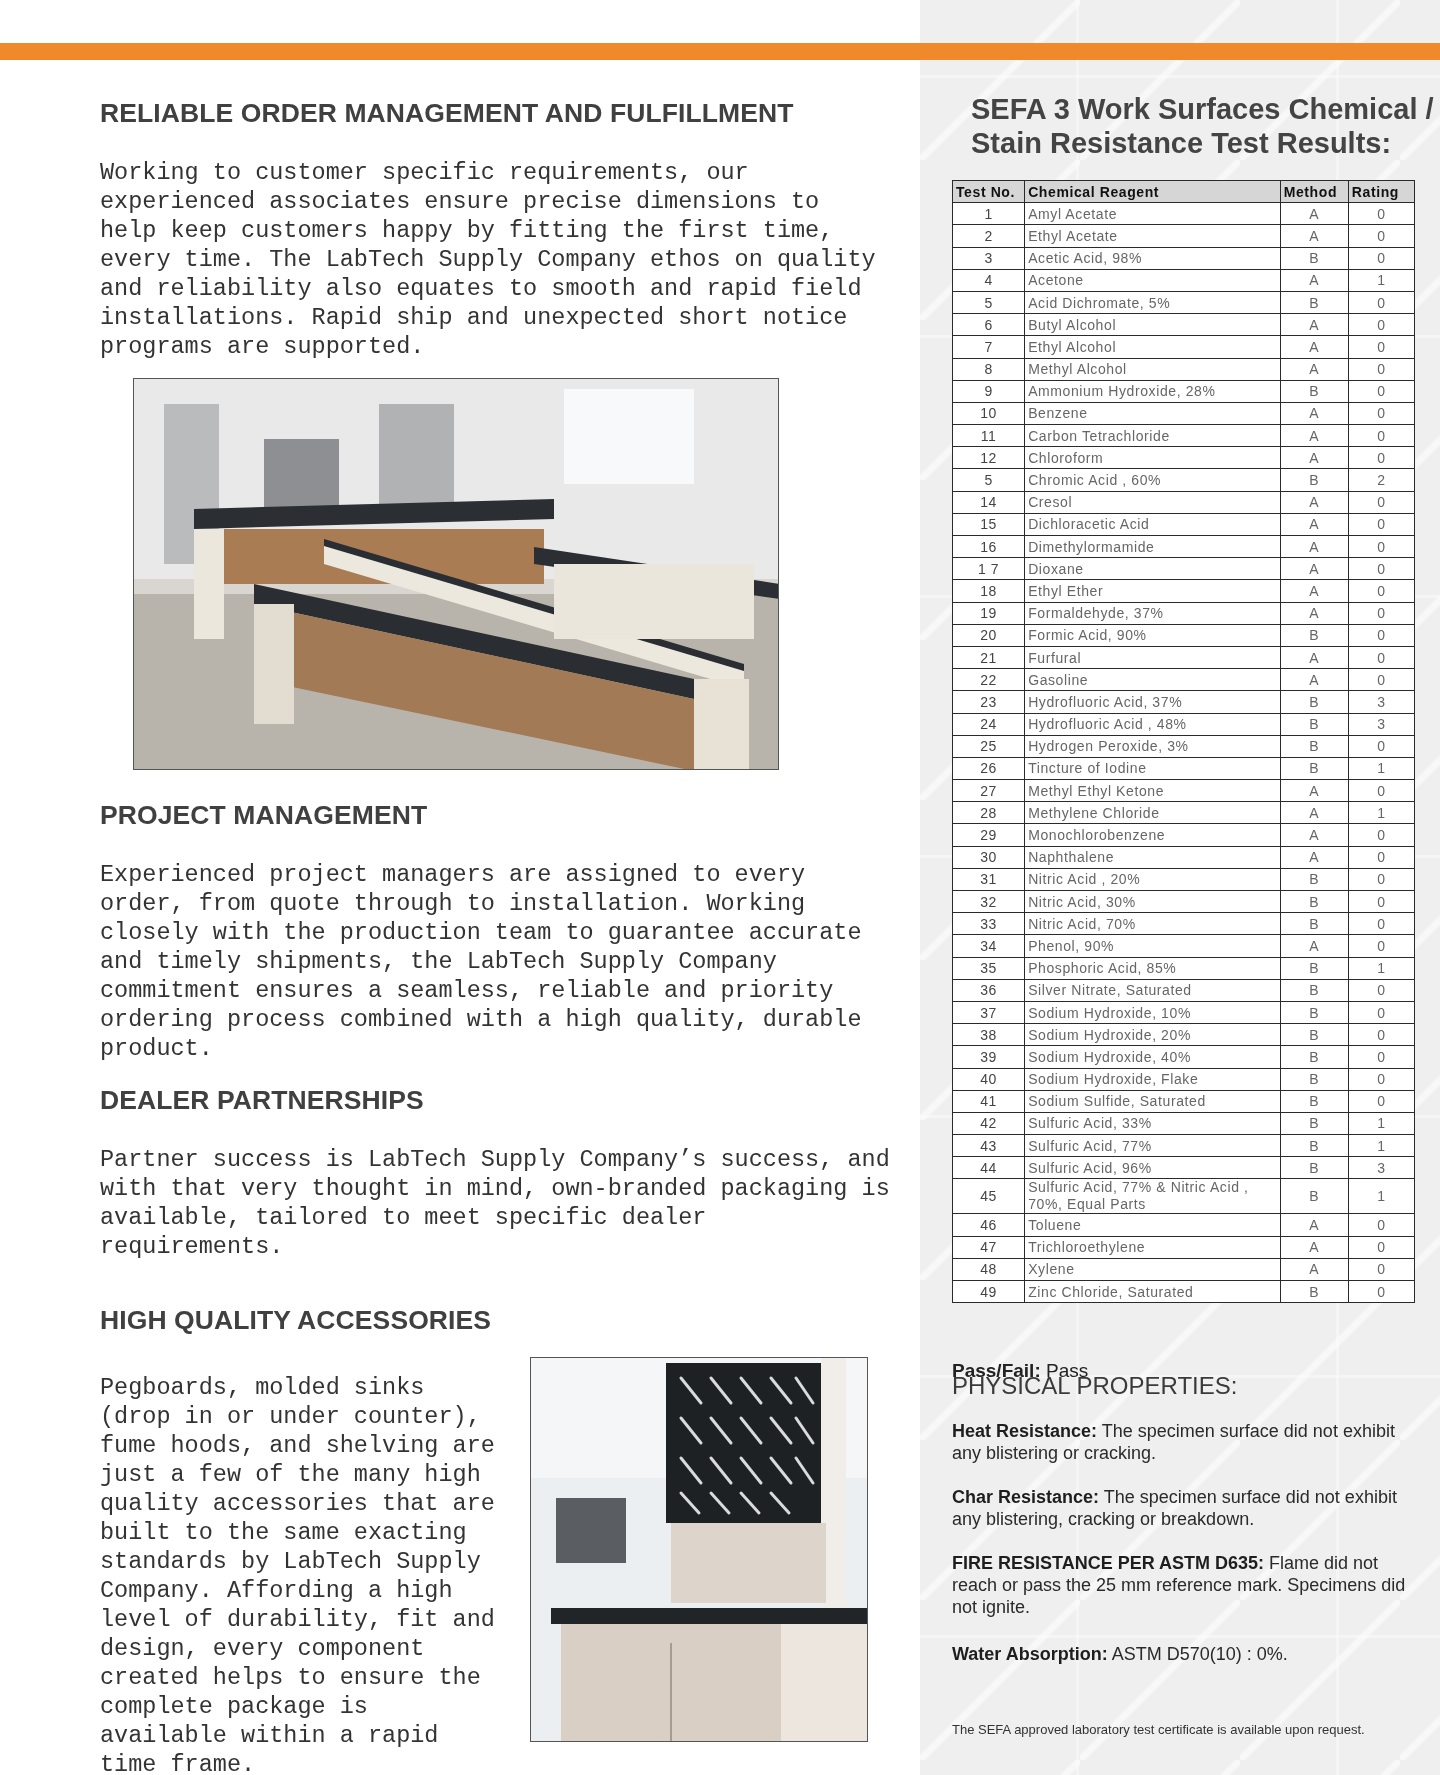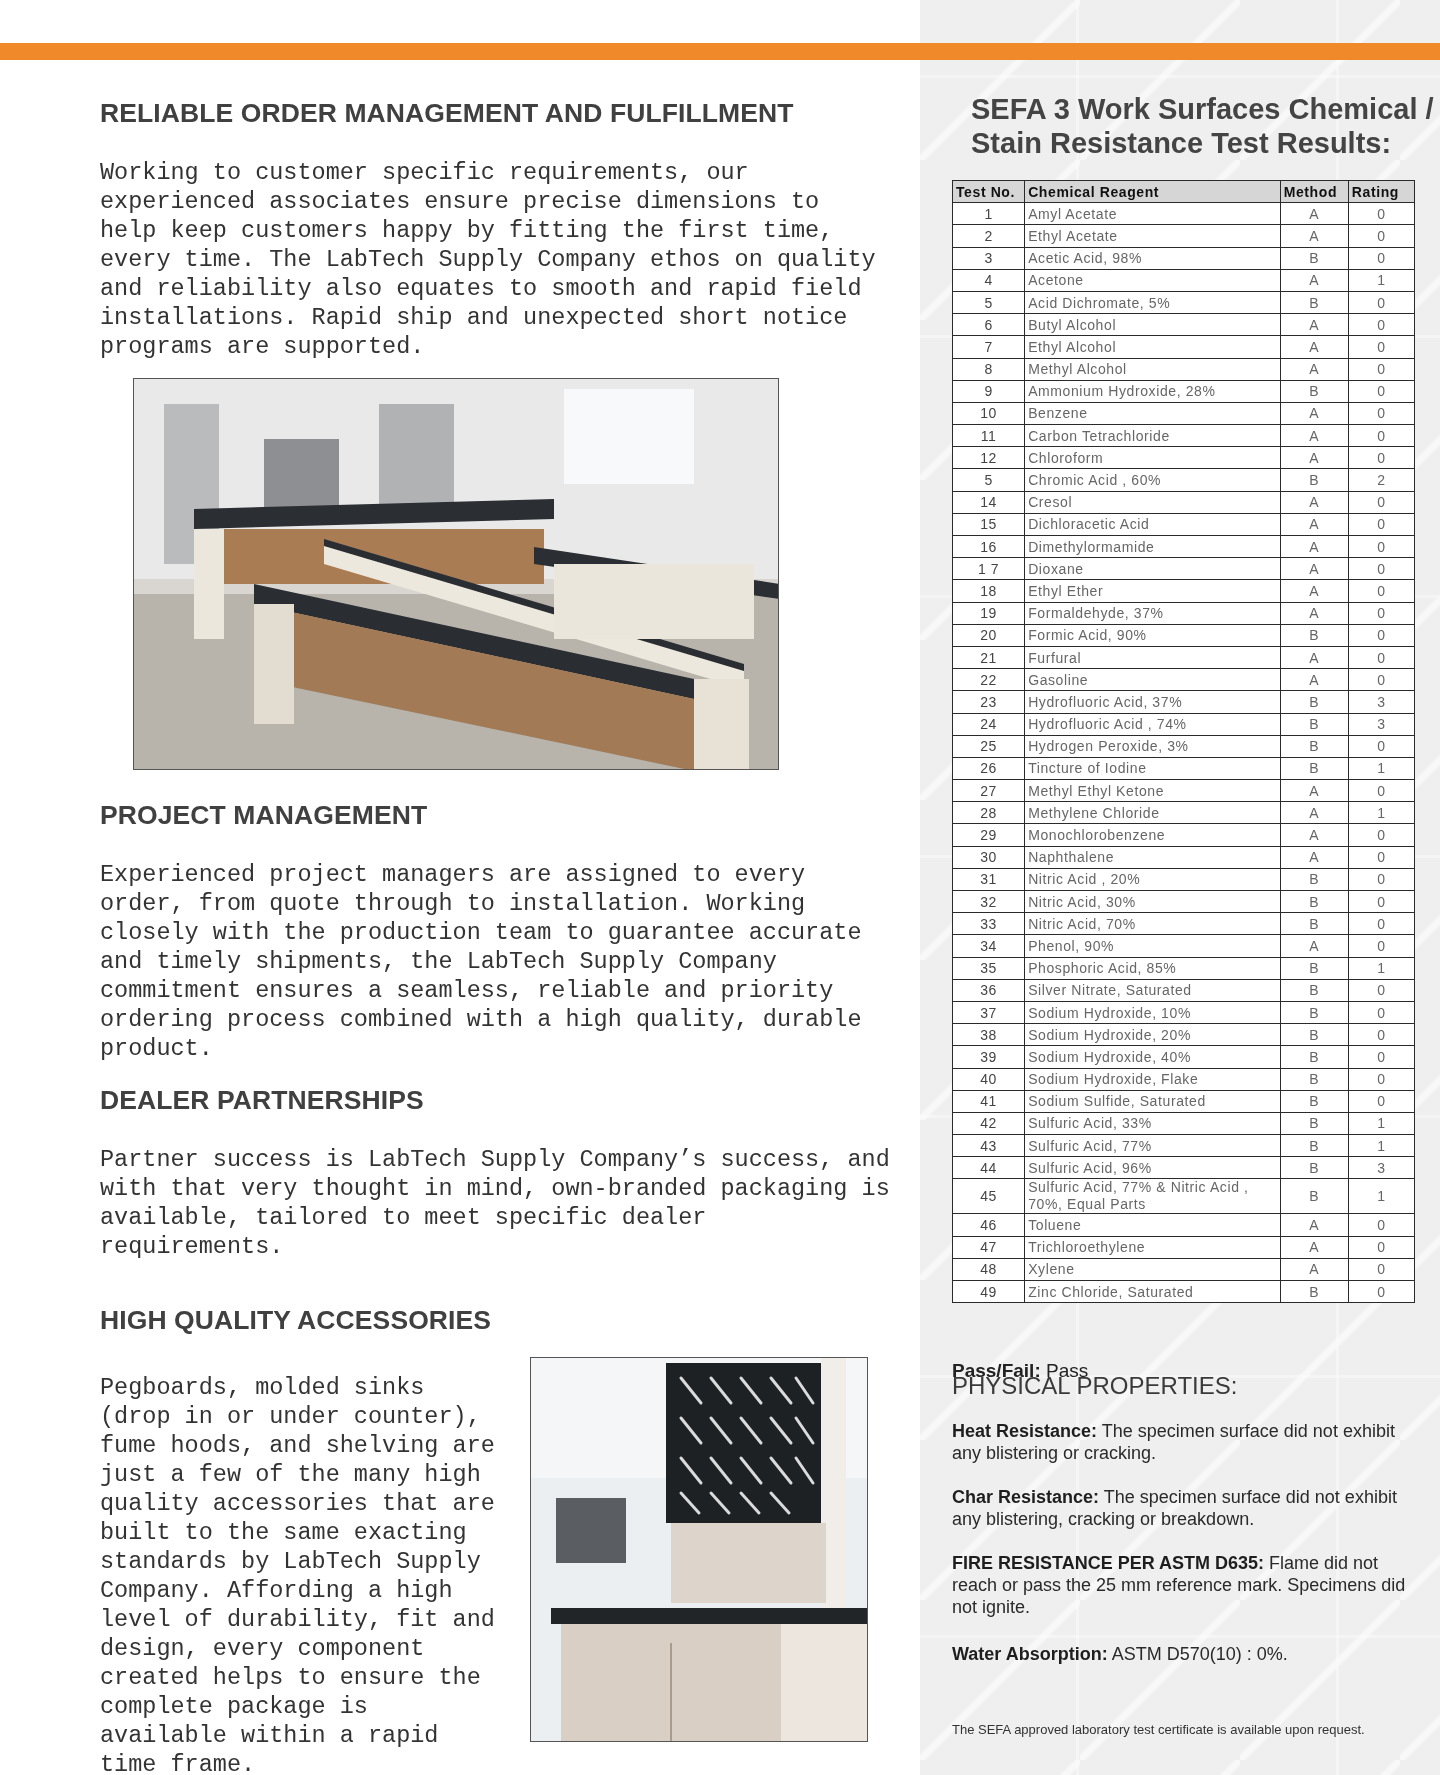--- a/index.html
+++ b/index.html
@@ -264,21 +264,21 @@
         <td class="rate">0</td>
       </tr>
       <tr>
         <td class="num">23</td>
         <td class="reag">Hydrofluoric Acid, 37%</td>
         <td class="meth">B</td>
         <td class="rate">3</td>
       </tr>
       <tr>
         <td class="num">24</td>
-        <td class="reag">Hydrofluoric Acid , 74%</td>
+        <td class="reag">Hydrofluoric Acid , 48%</td>
         <td class="meth">B</td>
         <td class="rate">3</td>
       </tr>
       <tr>
         <td class="num">25</td>
         <td class="reag">Hydrogen Peroxide, 3%</td>
         <td class="meth">B</td>
         <td class="rate">0</td>
       </tr>
       <tr>

